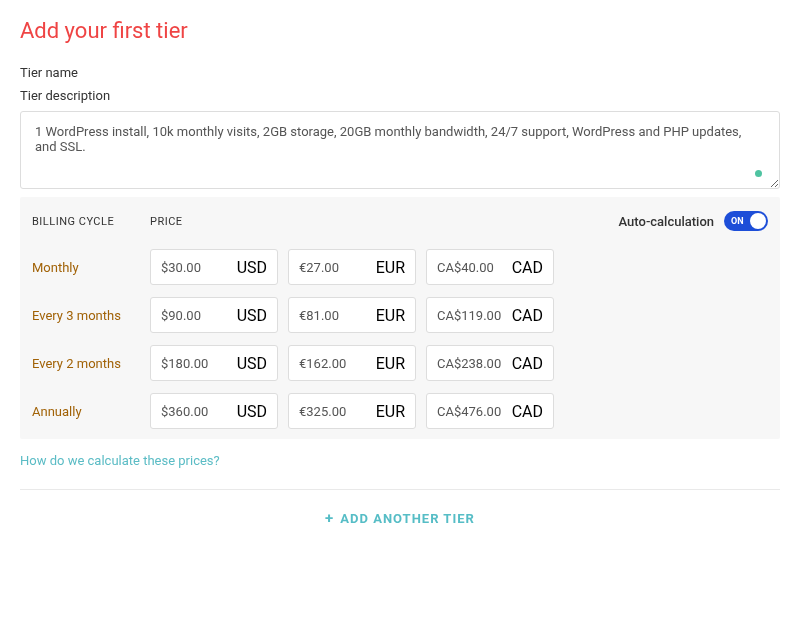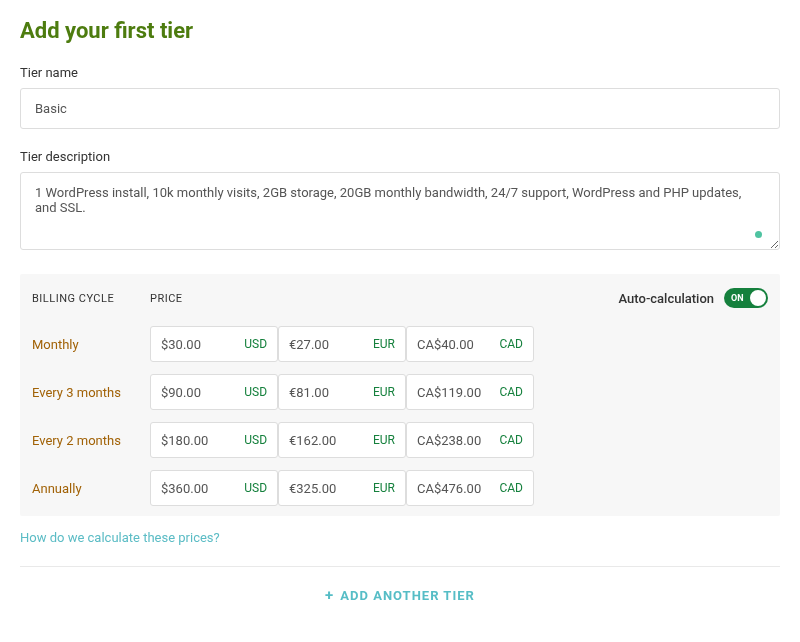--- a/index.html
+++ b/index.html
@@ -5,22 +5,22 @@
   * { box-sizing: border-box; margin: 0; padding: 0; }
   body {
     font-family: -apple-system, BlinkMacSystemFont, "Segoe UI", Roboto, "Helvetica Neue", Arial, sans-serif;
     background: #fff;
     color: #333;
     width: 800px;
     padding: 18px 20px 20px 20px;
   }
   h1.page-title {
     font-size: 22px;
-    font-weight: 700;
-    color: #4d7c0f;
+    font-weight: 400;
+    color: #ef4444;
     margin-bottom: 22px;
   }
   .field-label {
     font-size: 13px;
     color: #333;
     margin-bottom: 8px;
     display: block;
   }
   .text-input {
     width: 100%;
@@ -46,53 +46,53 @@
   .textarea-wrap { position: relative; }
   .grammarly-dot {
     position: absolute;
     right: 18px;
     bottom: 16px;
     width: 7px;
     height: 7px;
     border-radius: 50%;
     background: #4fc3a1;
   }
-  .field-group { margin-bottom: 20px; }
+  .field-group { }
 
   .pricing {
     background: #f7f7f7;
     border-radius: 2px;
     padding: 0 8px 4px 8px;
     margin-top: 4px;
   }
   .pricing-header {
     display: flex;
     align-items: center;
     padding: 14px 4px 12px 4px;
   }
   .col-cycle { width: 118px; flex-shrink: 0; }
-  .col-prices { flex: 1; display: flex; }
+  .col-prices { flex: 1; display: flex; gap: 10px; }
   .col-right { margin-left: auto; display: flex; align-items: center; gap: 10px; }
   .th {
     font-size: 11px;
     letter-spacing: 0.5px;
     font-weight: 400;
     color: #333;
     text-transform: uppercase;
   }
   .auto-label {
     font-size: 13px;
     color: #333;
     font-weight: 500;
   }
   .toggle {
     width: 44px;
     height: 20px;
     border-radius: 10px;
-    background: #15803d;
+    background: #1d4ed8;
     position: relative;
     cursor: pointer;
     display: flex;
     align-items: center;
   }
   .toggle-text {
     color: #fff;
     font-size: 9px;
     font-weight: 700;
     position: absolute;
@@ -128,22 +128,22 @@
   .price-box input {
     border: none;
     outline: none;
     width: 100%;
     font-size: 13px;
     color: #555;
     font-family: inherit;
     background: transparent;
   }
   .currency {
-    font-size: 12px;
-    color: #15803d;
+    font-size: 16px;
+    color: #000000;
     margin-left: 6px;
     flex-shrink: 0;
   }
   .help-link {
     display: inline-block;
     font-size: 13px;
     color: #5bbcc5;
     text-decoration: none;
     margin-top: 14px;
     cursor: pointer;
@@ -175,21 +175,20 @@
 </style>
 </head>
 <body>
 
 
 
 <h1 class="page-title">Add your first tier</h1>
 
 <div class="field-group">
   <label class="field-label">Tier name</label>
-  <input class="text-input" type="text" value="Basic" style="">
 </div>
 
 <div class="field-group">
   <label class="field-label">Tier description</label>
   <div class="textarea-wrap">
     <textarea class="textarea" style="">1 WordPress install, 10k monthly visits, 2GB storage, 20GB monthly bandwidth, 24/7 support, WordPress and PHP updates, and SSL.</textarea>
     <span class="grammarly-dot"></span>
   </div>
 </div>
 

